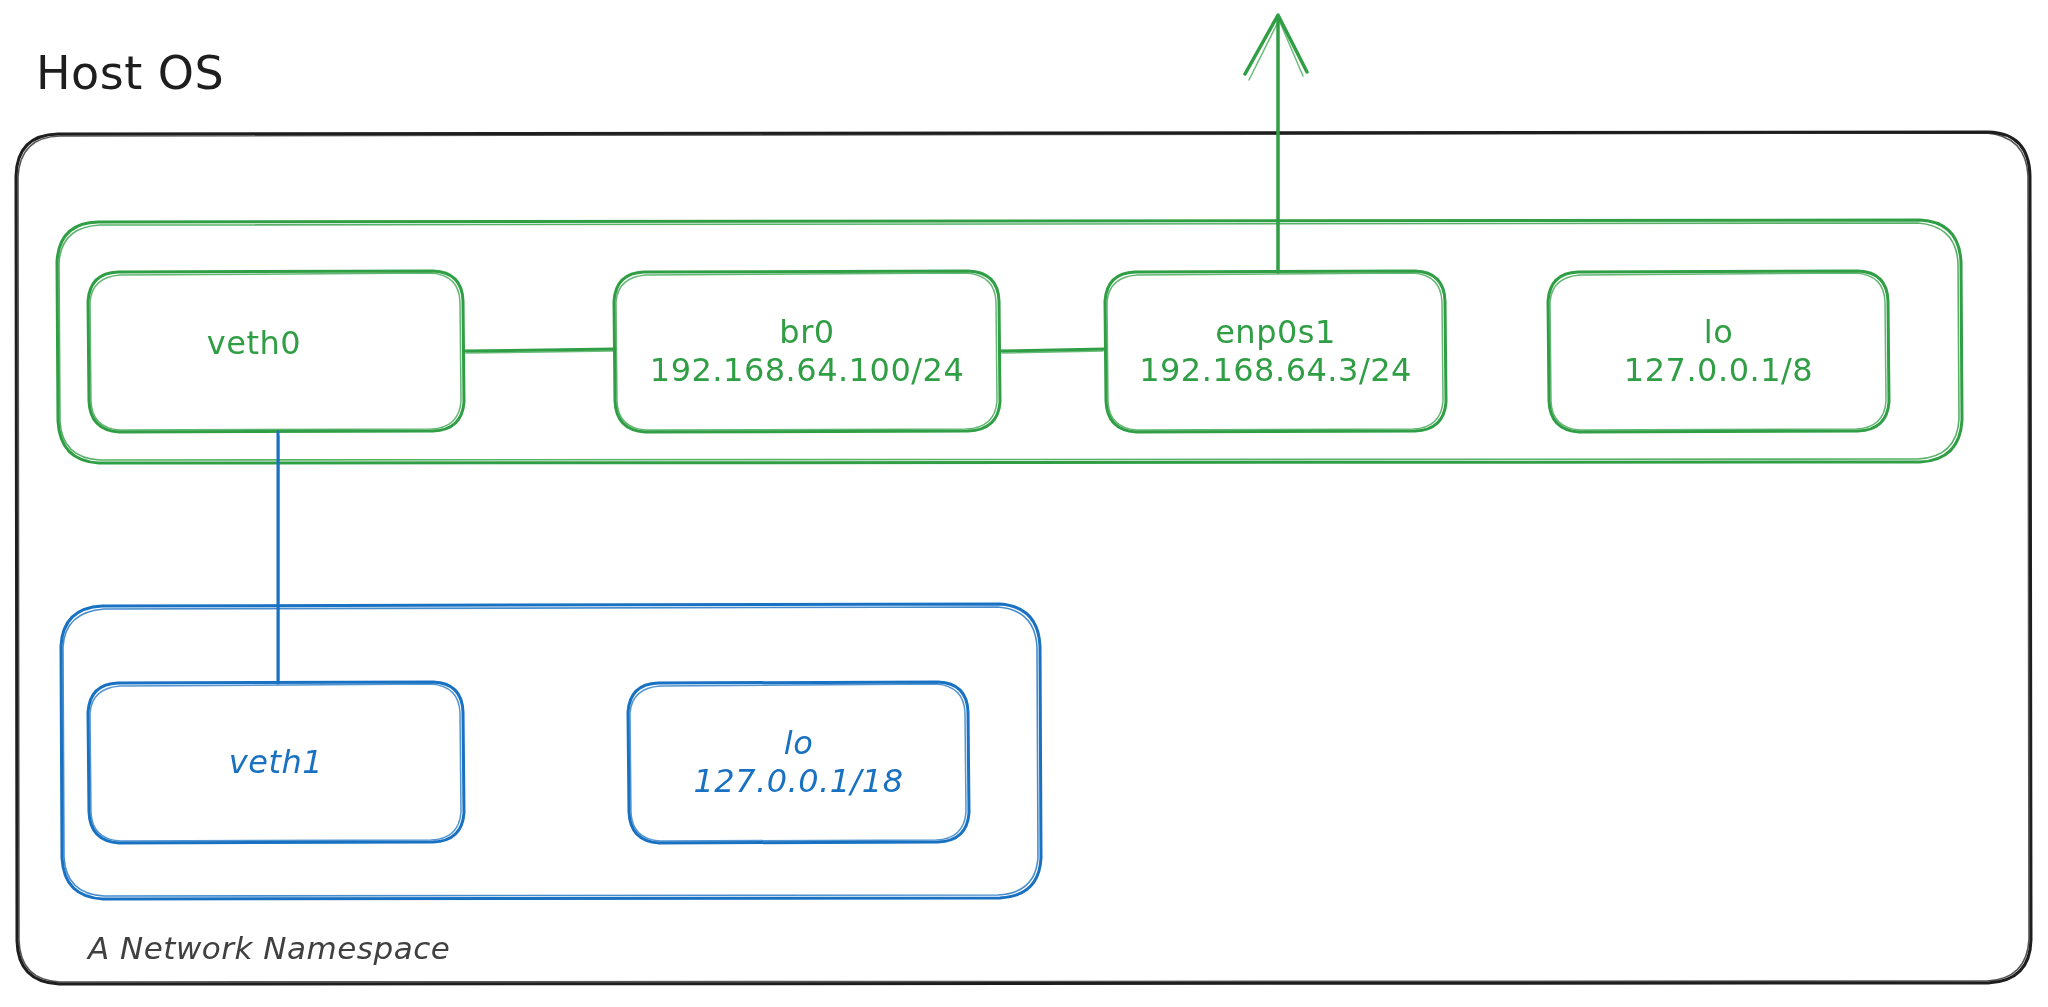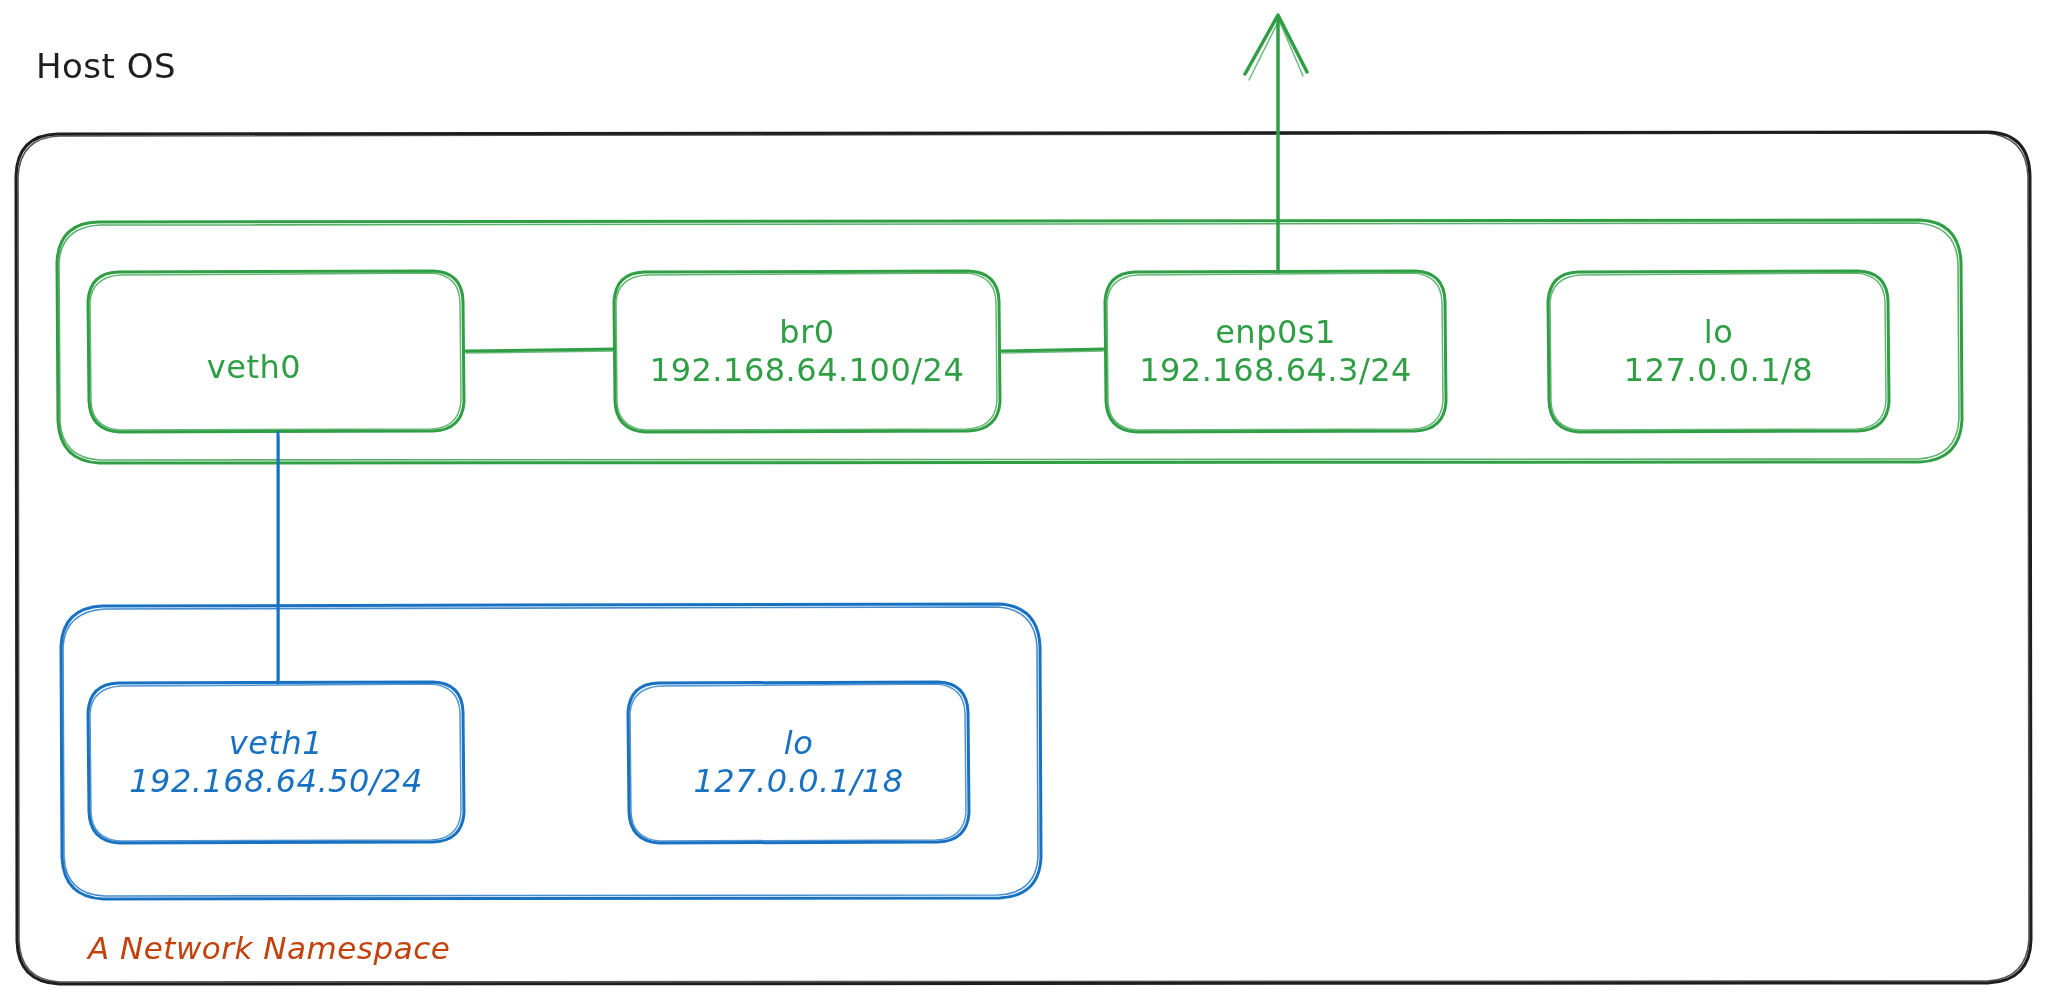--- a/index.html
+++ b/index.html
@@ -26,39 +26,39 @@
     position: absolute;
     white-space: pre;
     line-height: 1.18;
     text-align: center;
     font-family: "DejaVu Sans", sans-serif;
     letter-spacing: 0.5px;
   }
   .host-os-label {
     left: 36px;
     top: 46px;
-    font-size: 34px;
+    font-size: 46px;
     color: #1e1e1e;
     text-align: left;
     font-weight: 500;
   }
   .ns-title-green {
     left: 78px;
     top: 176px;
     font-size: 31px;
     color: #2f9e44;
     text-align: left;
     font-style: italic;
     font-weight: 500;
   }
   .ns-title-blue {
     left: 88px;
     top: 930px;
     font-size: 31px;
-    color: #c2410c;
+    color: #404040;
     text-align: left;
     font-style: italic;
     font-weight: 500;
   }
   .node-label {
     font-size: 32px;
     display: flex;
     flex-direction: column;
     align-items: center;
     justify-content: center;
@@ -144,21 +144,21 @@
       </g>
 
     </g>
   </svg>
 
   <div class="lbl host-os-label">Host OS</div>
 
 
   <div class="lbl ns-title-blue">A Network Namespace</div>
 
-  <div class="lbl node-label green-txt" style="left:88px; top:288px; width:332px; height:160px;">
+  <div class="lbl node-label green-txt" style="left:88px; top:264px; width:332px; height:160px;">
     <span class="l1">veth0</span>
     <span class="l2"></span>
   </div>
 
   <div class="lbl node-label green-txt" style="left:614px; top:272px; width:386px; height:160px;">
     <span class="l1">br0</span>
     <span class="l2">192.168.64.100/24</span>
   </div>
 
   <div class="lbl node-label green-txt" style="left:1105px; top:272px; width:341px; height:160px;">
@@ -166,21 +166,20 @@
     <span class="l2">192.168.64.3/24</span>
   </div>
 
   <div class="lbl node-label green-txt" style="left:1548px; top:272px; width:341px; height:160px;">
     <span class="l1">lo</span>
     <span class="l2">127.0.0.1/8</span>
   </div>
 
   <div class="lbl node-label blue-txt" style="left:88px; top:683px; width:376px; height:160px;">
     <span class="l1">veth1</span>
-    <span class="l2">192.168.64.50/24</span>
   </div>
 
   <div class="lbl node-label blue-txt" style="left:628px; top:683px; width:341px; height:160px;">
     <span class="l1">lo</span>
     <span class="l2">127.0.0.1/18</span>
   </div>
 
 </div>
 
 </body></html>

